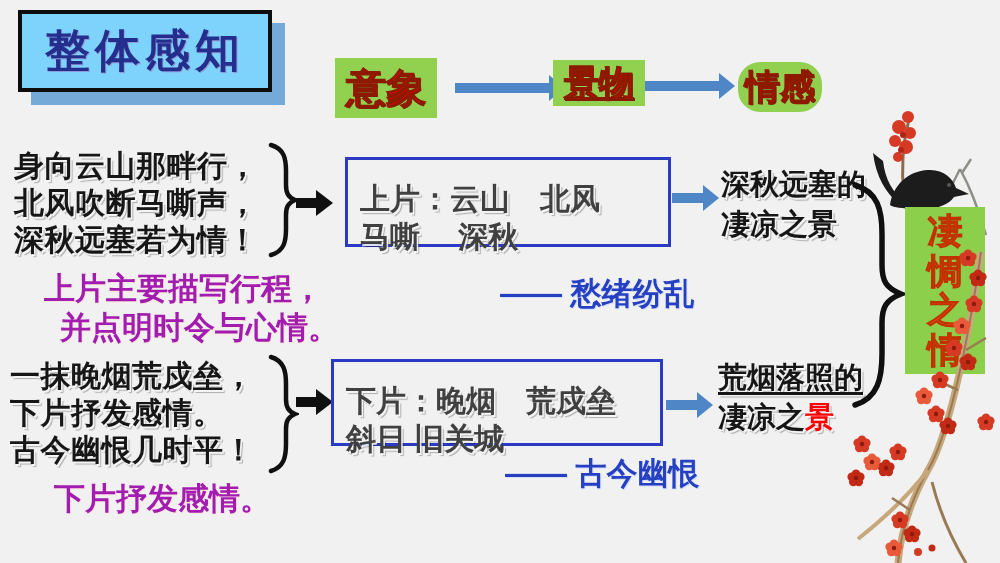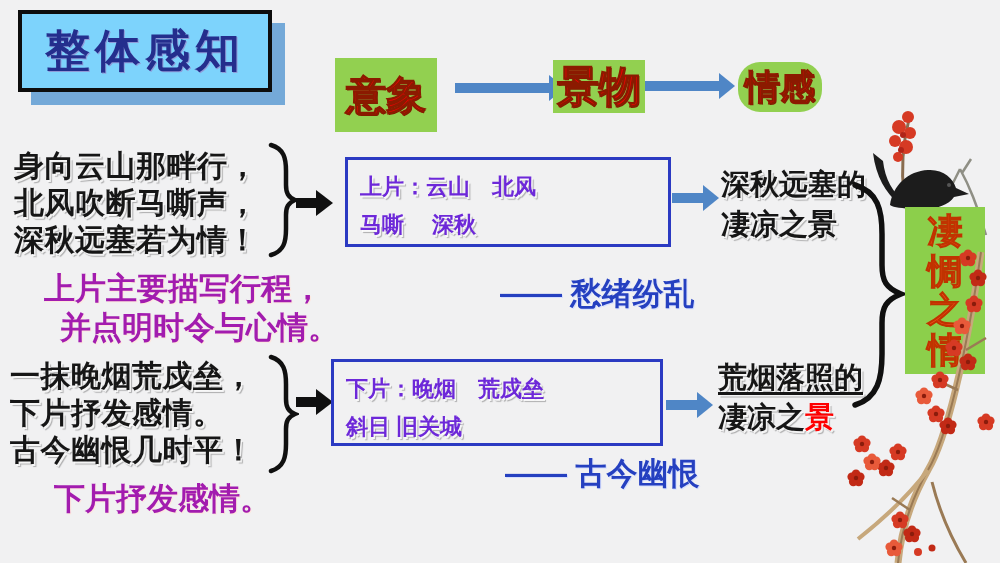--- a/index.html
+++ b/index.html
@@ -21,22 +21,22 @@
     font-size:45px; letter-spacing:5px; color:#242e8d;
     text-shadow:1px 1px 0 #8f9bd8;
   }
   
   .flow-box {
     position:absolute; background:#92d050; z-index:2;
     display:flex; align-items:center; justify-content:center;
     color:#f40000; -webkit-text-stroke:1px #8b1a00;
     text-shadow:1px 1px 0 #7d1f00;
   }
-  #flow-imagery { left:335px; top:58px; width:102px; height:74px; font-size:40px; }
-  #flow-scenery { left:553px; top:60px; width:92px;  height:53px; font-size:42px; }
+  #flow-imagery { left:335px; top:58px; width:102px; height:60px; font-size:40px; }
+  #flow-scenery { left:553px; top:60px; width:92px;  height:46px; font-size:35px;text-decoration:underline; }
   #flow-emotion { left:738px; top:62px; width:84px;  height:50px; font-size:35px;border-radius:22px; }
   
   .harrow { position:absolute; height:26px; z-index:1; }
   .harrow .shaft { position:absolute; left:0; right:15px; top:8px; height:10px; background:#4f86c6; }
   .harrow .head  { position:absolute; right:0; top:0; width:0; height:0;
                    border-left:16px solid #4f86c6; border-top:13px solid transparent; border-bottom:13px solid transparent; }
   #arrow-flow-1 { left:455px; top:75px; width:110px; }
   #arrow-flow-2 { left:645px; top:73px; width:90px;  }
   #arrow-scene-1 { left:672px; top:185px; width:47px; }
   #arrow-scene-2 { left:666px; top:392px; width:47px; }
@@ -52,21 +52,21 @@
     position:absolute; font-size:30px; line-height:37px; color:#161616;
     letter-spacing:0.5px;
     text-shadow:1.5px 1.5px 0 rgba(255,255,255,0.85), 2.5px 2.5px 1px rgba(0,0,0,0.28);
     z-index:2;
   }
   #poem-upper { left:14px; top:147px; }
   #poem-lower { left:10px; top:357px; }
   
   .kw-box {
     position:absolute; border:3px solid #2b3ac2; z-index:2;
-    font-size:22px; line-height:38px; color:#6d28d9; padding:8px 0 0 12px;
+    font-size:30px; line-height:38px; color:#404040; padding:20px 0 0 12px;
     text-shadow:1.5px 1.5px 0 rgba(255,255,255,0.85), 2.5px 2.5px 1px rgba(0,0,0,0.28);
   }
   #kw-box-upper { left:345px; top:157px; width:326px; height:90px; }
   #kw-box-lower { left:331px; top:359px; width:332px; height:87px; }
   
   .scene {
     position:absolute; font-size:29px; line-height:40px; color:#161616; z-index:2;
     text-shadow:1.5px 1.5px 0 rgba(255,255,255,0.85), 2.5px 2.5px 1px rgba(0,0,0,0.28);
   }
   #scene-upper { left:721px; top:164px; }

